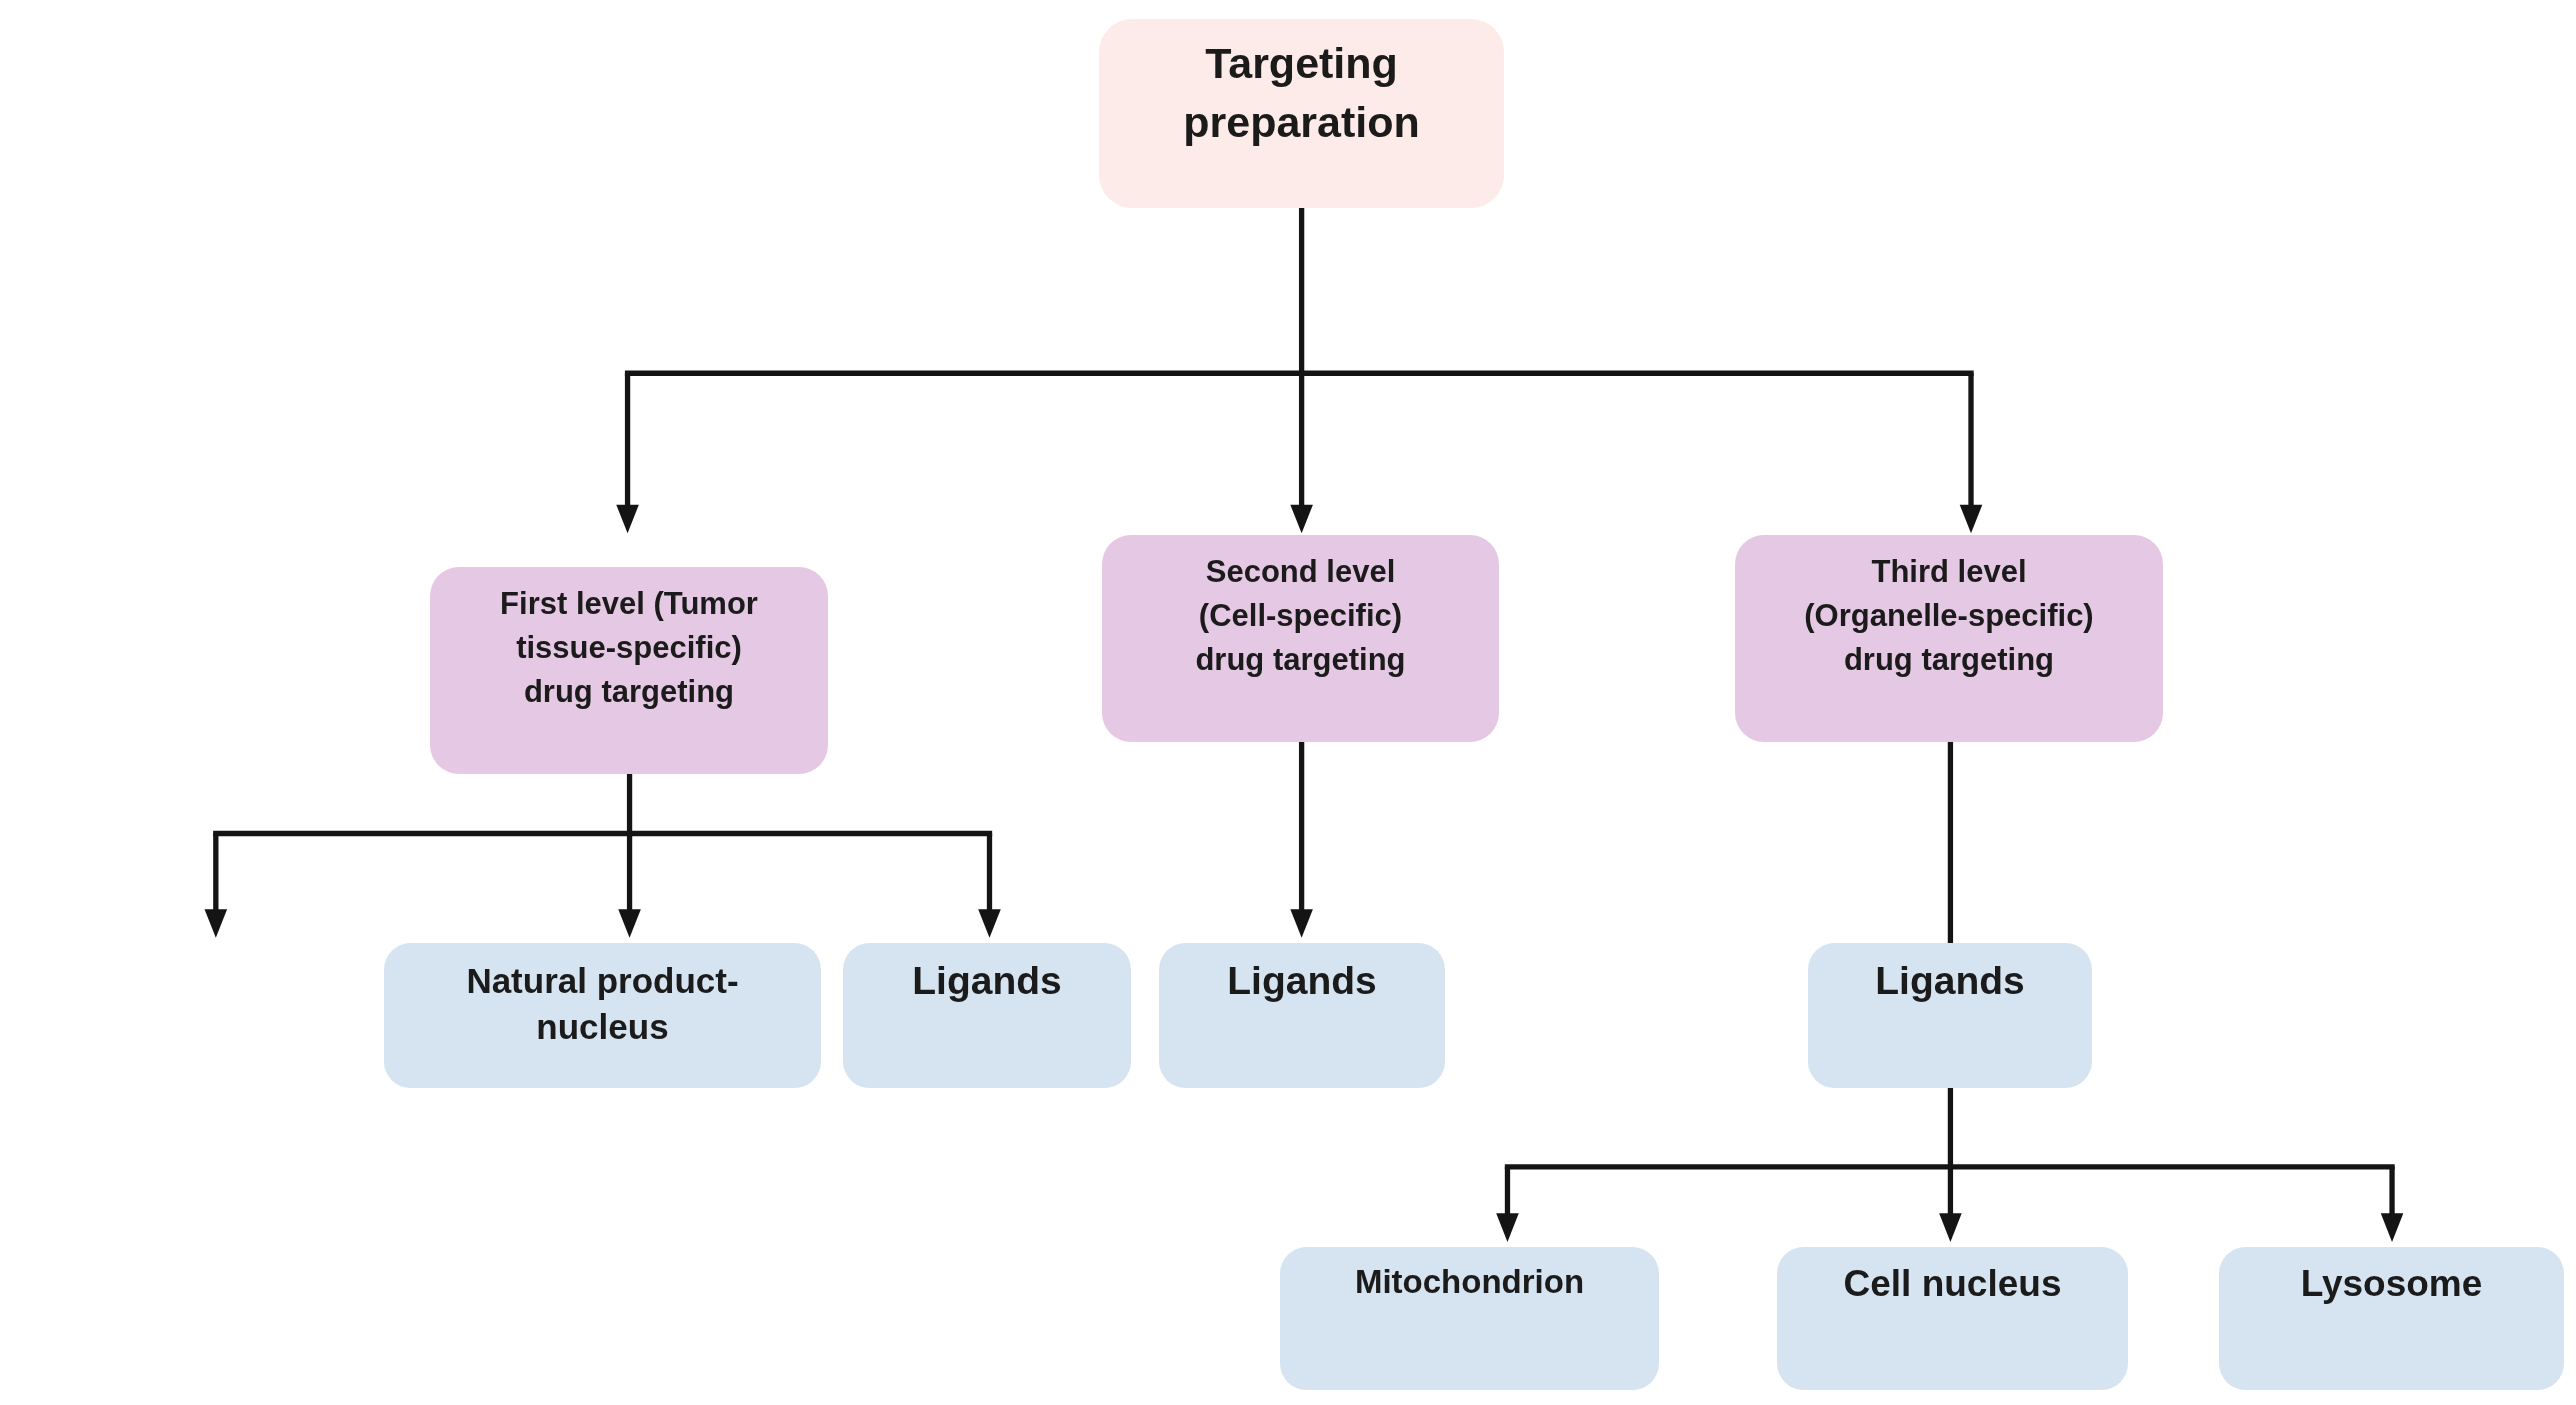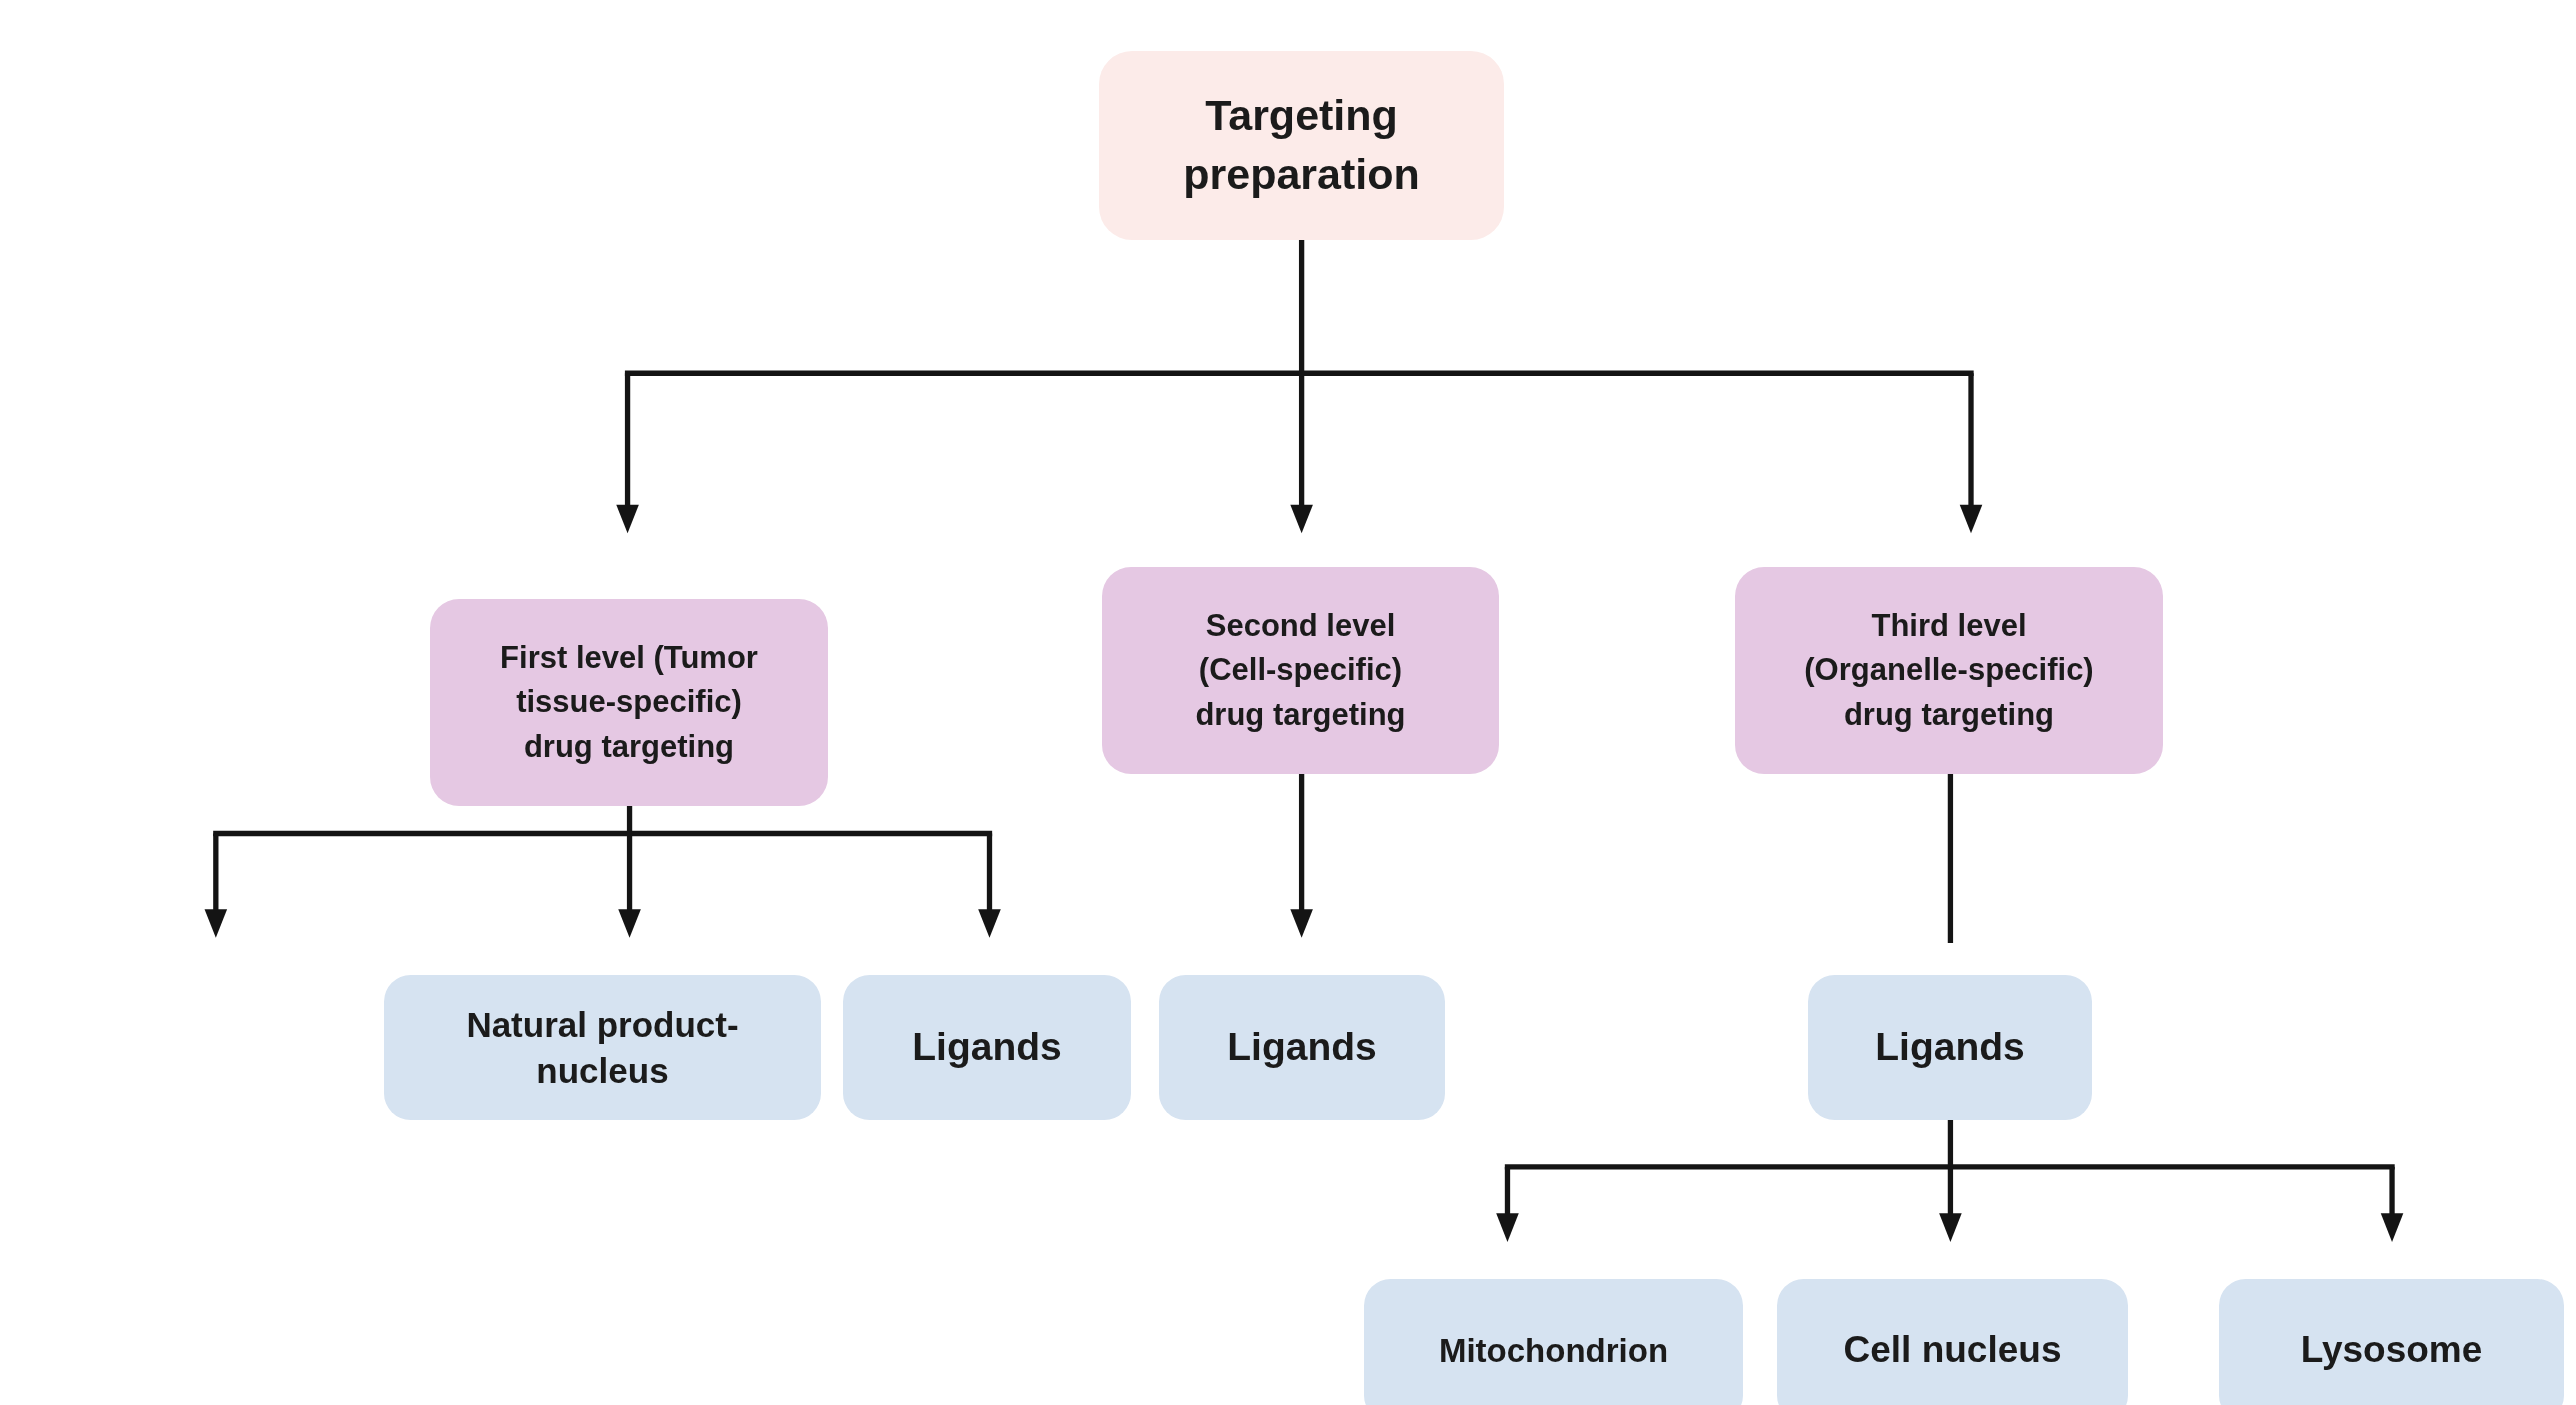--- a/index.html
+++ b/index.html
@@ -12,23 +12,23 @@
   }
   html,body{margin:0;padding:0;background:var(--page-bg);}
   body{width:2576px;height:1406px;overflow:hidden;
        font-family:"Liberation Sans","DejaVu Sans",sans-serif;}
   .canvas{position:relative;width:2576px;height:1406px;background:var(--page-bg);}
   .edges-layer{position:absolute;left:0;top:0;width:100%;height:100%;}
   .edge{stroke:var(--line-color);stroke-width:8;fill:none;}
   .arrowhead{fill:var(--line-color);stroke:none;}
   .node{
     position:absolute;
-    display:flex;align-items:center;justify-content:center;
+    display:flex;justify-content:center;
     text-align:center;font-weight:bold;color:var(--text-color);
-    border-radius:29px;box-sizing:border-box;padding:15px 16px;margin-top:32px;
+    border-radius:29px;box-sizing:border-box;padding:15px 16px;
   }
   .node .lines span{display:block;}
   .node-root{background:var(--root-fill);font-size:43px;line-height:1.38;border-radius:33px;}
   .node-branch{background:var(--branch-fill);font-size:31px;line-height:1.42;}
   .node-leaf{background:var(--leaf-fill);border-radius:26.6px;}
   .fs58{font-size:39px;line-height:1.2;}
   .fs56{font-size:37px;line-height:1.2;}
   .fs52{font-size:35px;line-height:1.3;}
   .fs50{font-size:33px;line-height:1.2;}
 </style>
@@ -120,21 +120,21 @@
       <span>Ligands</span>
     </div>
   </div>
 
   <div class="node node-leaf fs58" style="left:1808px;top:943px;width:284px;height:145px;">
     <div class="lines">
       <span>Ligands</span>
     </div>
   </div>
 
-  <div class="node node-leaf fs50" style="left:1364px;top:1247px;width:379px;height:143px;">
+  <div class="node node-leaf fs50" style="left:1280px;top:1247px;width:379px;height:143px;">
     <div class="lines">
       <span>Mitochondrion</span>
     </div>
   </div>
 
   <div class="node node-leaf fs56" style="left:2219px;top:1247px;width:345px;height:143px;">
     <div class="lines">
       <span>Lysosome</span>
     </div>
   </div>

